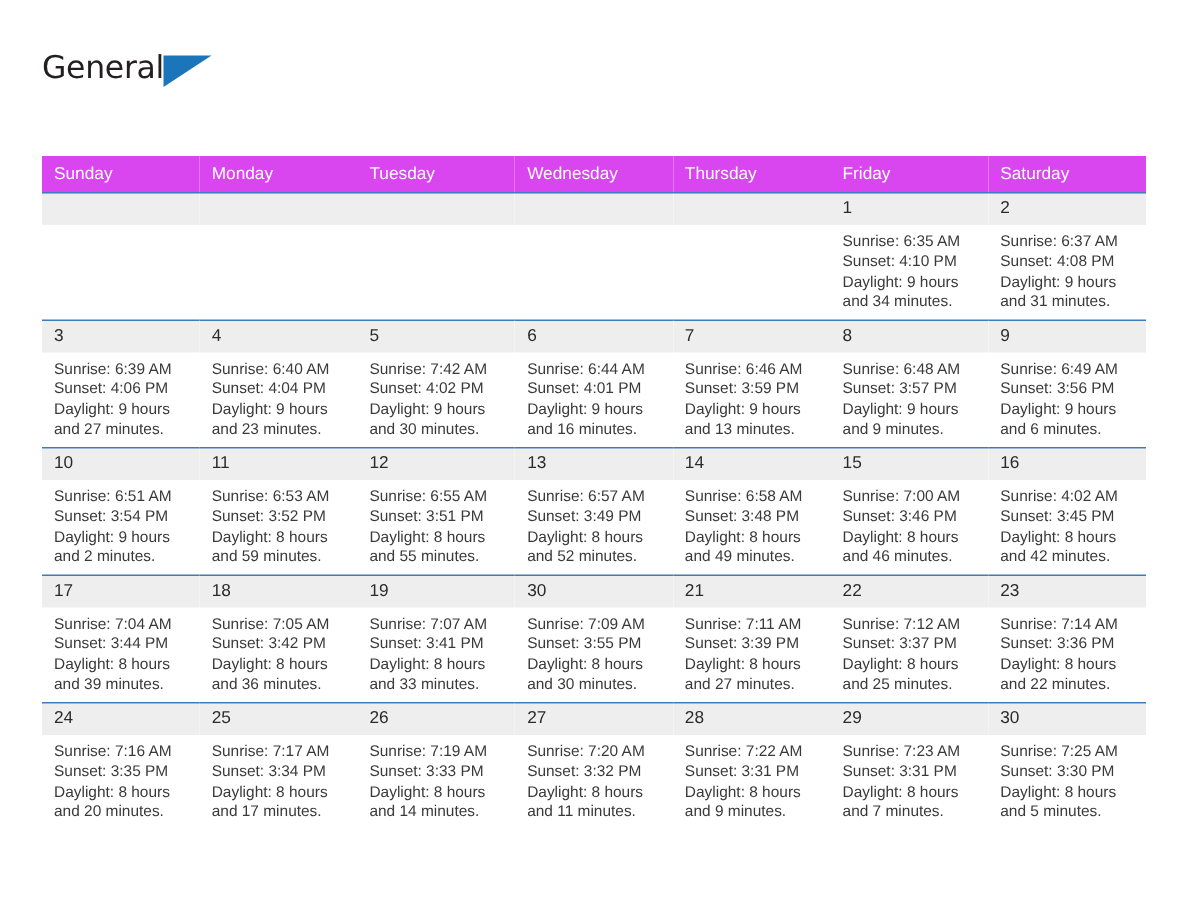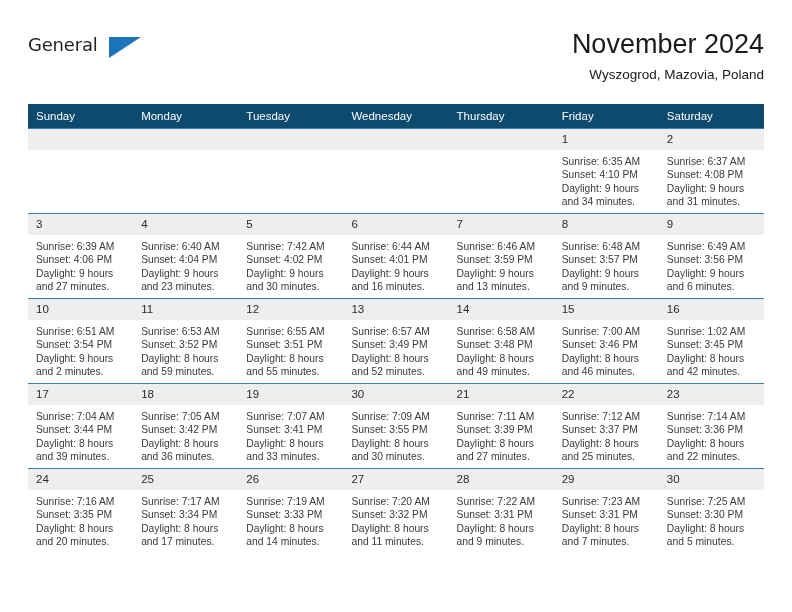--- a/index.html
+++ b/index.html
@@ -30,21 +30,21 @@
     height: 70px;
   }
   .logo {
     position: absolute;
     left: 0;
     top: 6px;
     width: 120px;
     height: 50px;
   }
   .logo-general {
-    font-size: 18px;
+    font-size: 21px;
     color: #231f20;
     letter-spacing: -0.2px;
     line-height: 22px;
     font-family: "DejaVu Sans", sans-serif;
   }
   .logo-blue {
     font-size: 21px;
     color: #1b75bb;
     letter-spacing: -0.2px;
     line-height: 22px;
@@ -86,21 +86,21 @@
   
   .calendar {
     position: absolute;
     left: 28px;
     top: 104px;
     width: 736px;
     border-collapse: collapse;
     table-layout: fixed;
   }
   .calendar th {
-    background: #0c4a6e;
+    background: #d946ef;
     color: #ffffff;
     font-size: 11.5px;
     font-weight: normal;
     text-align: left;
     padding: 6px 0 6px 8px;
     height: 12px;
     border: none;
   }
   .calendar td {
     vertical-align: top;
@@ -137,24 +137,20 @@
 </style>
 </head>
 <body>
 
 <div class="page">
 
   <div class="header">
     <div class="logo">
       <span class="logo-general">General</span>
       <span class="logo-triangle"></span>
-    </div>
-    <div class="title-block">
-      <div class="cal-title">November 2024</div>
-      <div class="cal-subtitle">Wyszogrod, Mazovia, Poland</div>
     </div>
   </div>
 
   <table class="calendar">
     <thead>
       <tr id="head-row">
           <th>Sunday</th>
           <th>Monday</th>
           <th>Tuesday</th>
           <th>Wednesday</th>
@@ -320,21 +316,21 @@
             <div class="details">
               <div>Sunrise: 7:00 AM</div>
               <div>Sunset: 3:46 PM</div>
               <div>Daylight: 8 hours</div>
               <div>and 46 minutes.</div>
             </div>
           </td>
           <td>
             <div class="daynum">16</div>
             <div class="details">
-              <div>Sunrise: 1:02 AM</div>
+              <div>Sunrise: 4:02 AM</div>
               <div>Sunset: 3:45 PM</div>
               <div>Daylight: 8 hours</div>
               <div>and 42 minutes.</div>
             </div>
           </td>
         </tr>
         <tr class="week">
           <td>
             <div class="daynum">17</div>
             <div class="details">

